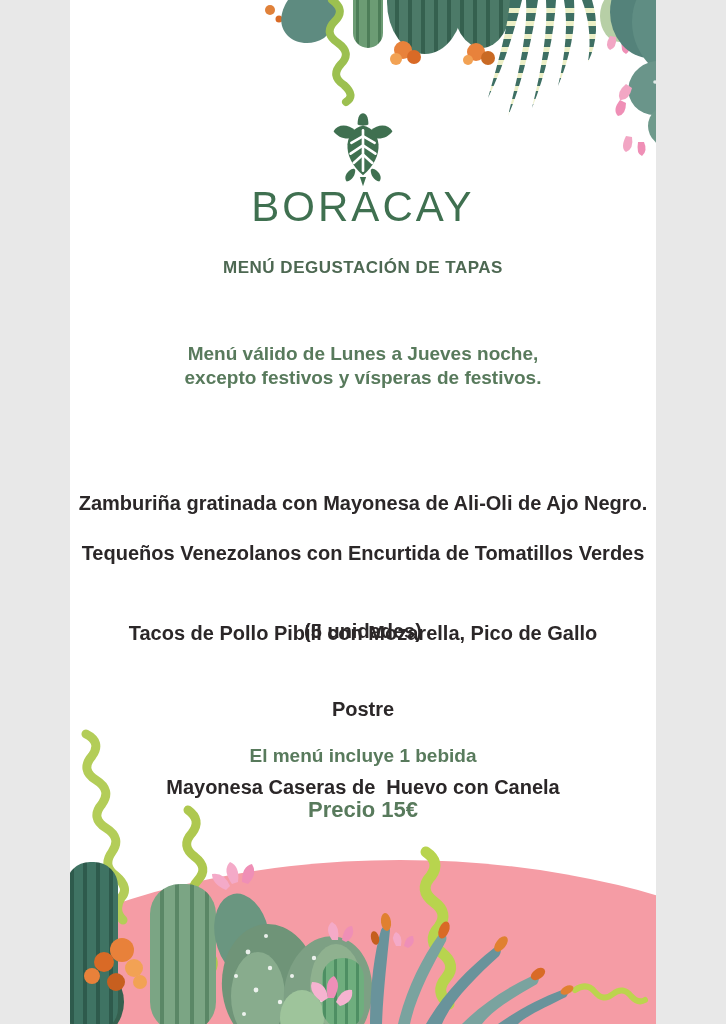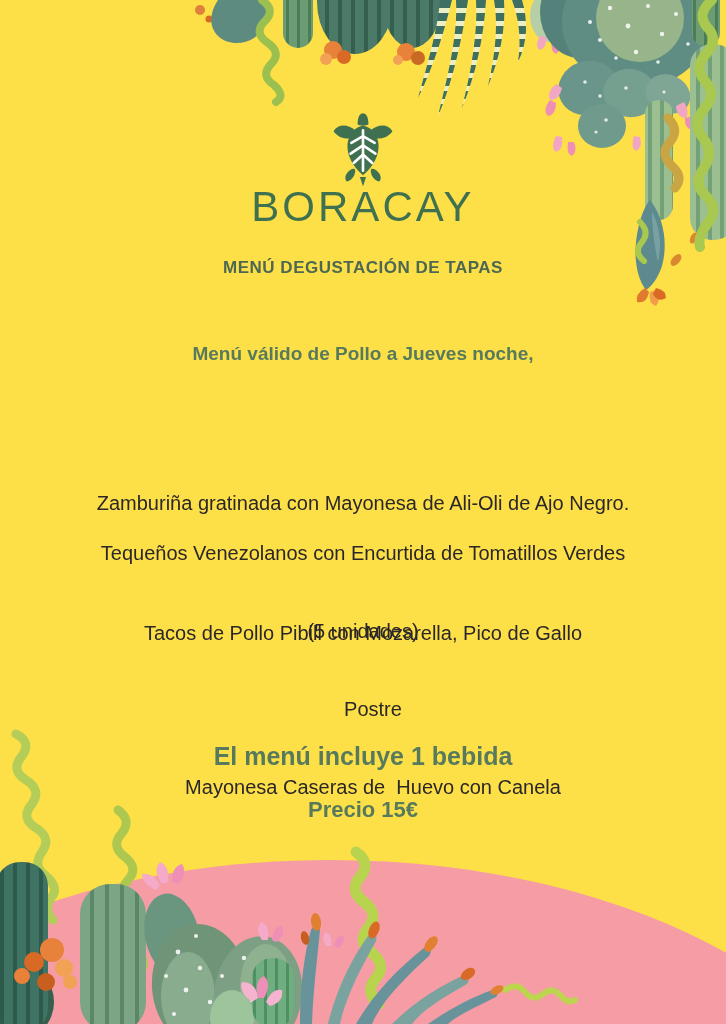--- a/index.html
+++ b/index.html
@@ -1,31 +1,31 @@
 <!DOCTYPE html>
 <html><head>
 <meta charset="utf-8">
 <style>
   html,body{margin:0;padding:0;background:#e8e8e8;}
   .page{
-    position:relative;width:726px;height:1024px;margin:0 auto;
-    background:#fde047;overflow:hidden;
+    position:relative;width:586px;height:1024px;margin:0 auto;
+    background:#ffffff;overflow:hidden;
     font-family:"Liberation Sans",sans-serif;
   }
   .txt{position:absolute;left:0;width:100%;text-align:center;z-index:3;}
   .logo-wrap{position:absolute;top:111px;left:50%;transform:translateX(-50%);z-index:3;}
   .title{top:186px;font-size:42px;line-height:42px;font-weight:500;letter-spacing:3px;color:#3f7050;}
   .subtitle{top:255px;font-size:17px;line-height:26px;font-weight:700;letter-spacing:.5px;color:#4d6852;}
   .note{top:342px;font-size:19px;line-height:24px;font-weight:700;color:#587a5c;}
-  .item{font-size:20px;line-height:26px;font-weight:400;color:#2b2728;white-space:pre-wrap;}
+  .item{font-size:20px;line-height:26px;font-weight:700;color:#2b2728;white-space:pre-wrap;}
   .item-1{top:438px;}
   .item-2{top:488px;}
   .item-3{top:568px;}
-  .item-4{top:644px;padding-left:10px;}
-  .drink{top:745px;font-size:25px;line-height:22px;font-weight:700;color:#587a5c;}
+  .item-4{top:644px;}
+  .drink{top:745px;font-size:19px;line-height:22px;font-weight:700;color:#587a5c;}
   .price{top:799px;font-size:22px;line-height:22px;font-weight:700;color:#587a5c;}
   .deco{position:absolute;z-index:1;pointer-events:none;}
   .deco-top{top:0;left:0;}
   .deco-bottom{bottom:0;left:0;}
 </style>
 </head>
 <body>
 
 <div class="page">
 
@@ -275,21 +275,22 @@
         <line x1="41" y1="44" x2="56" y2="54"></line>
         <line x1="41" y1="56" x2="52" y2="66"></line>
       </g>
     </svg>
   </div>
 
   <div class="txt title">BORACAY</div>
   <div class="txt subtitle">MENÚ DEGUSTACIÓN DE TAPAS</div>
 
   <div class="txt note">
-    <div>Menú válido de Pollo a Jueves noche,</div>
+    <div>Menú válido de Lunes a Jueves noche,</div>
+    <div>excepto festivos y vísperas de festivos.</div>
   </div>
 
   <div class="txt item item-1">
     <div>Zamburiña gratinada con Mayonesa de Ali-Oli de Ajo Negro.</div>
   </div>
   <div class="txt item item-2">
     <div>Tequeños Venezolanos con Encurtida de Tomatillos Verdes</div>
     <div>(5 unidades)</div>
   </div>
   <div class="txt item item-3">

